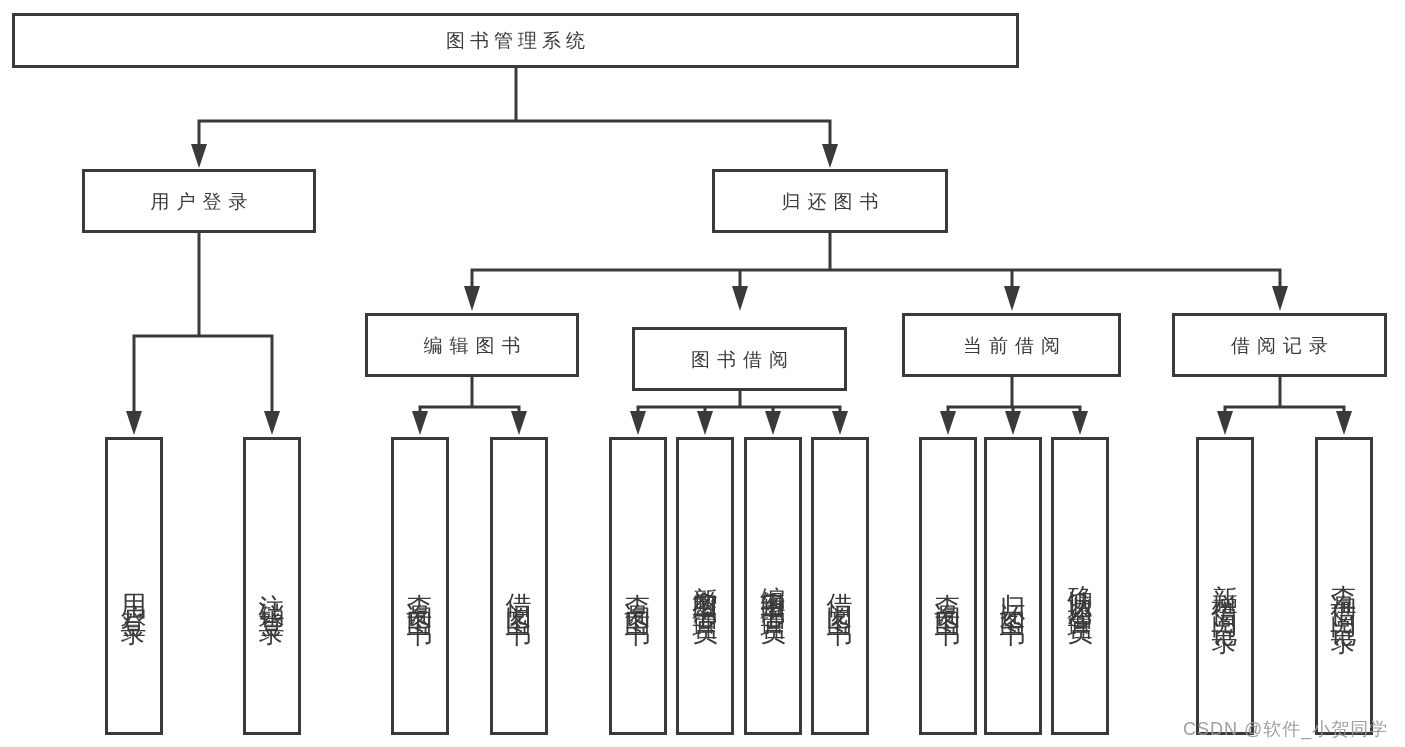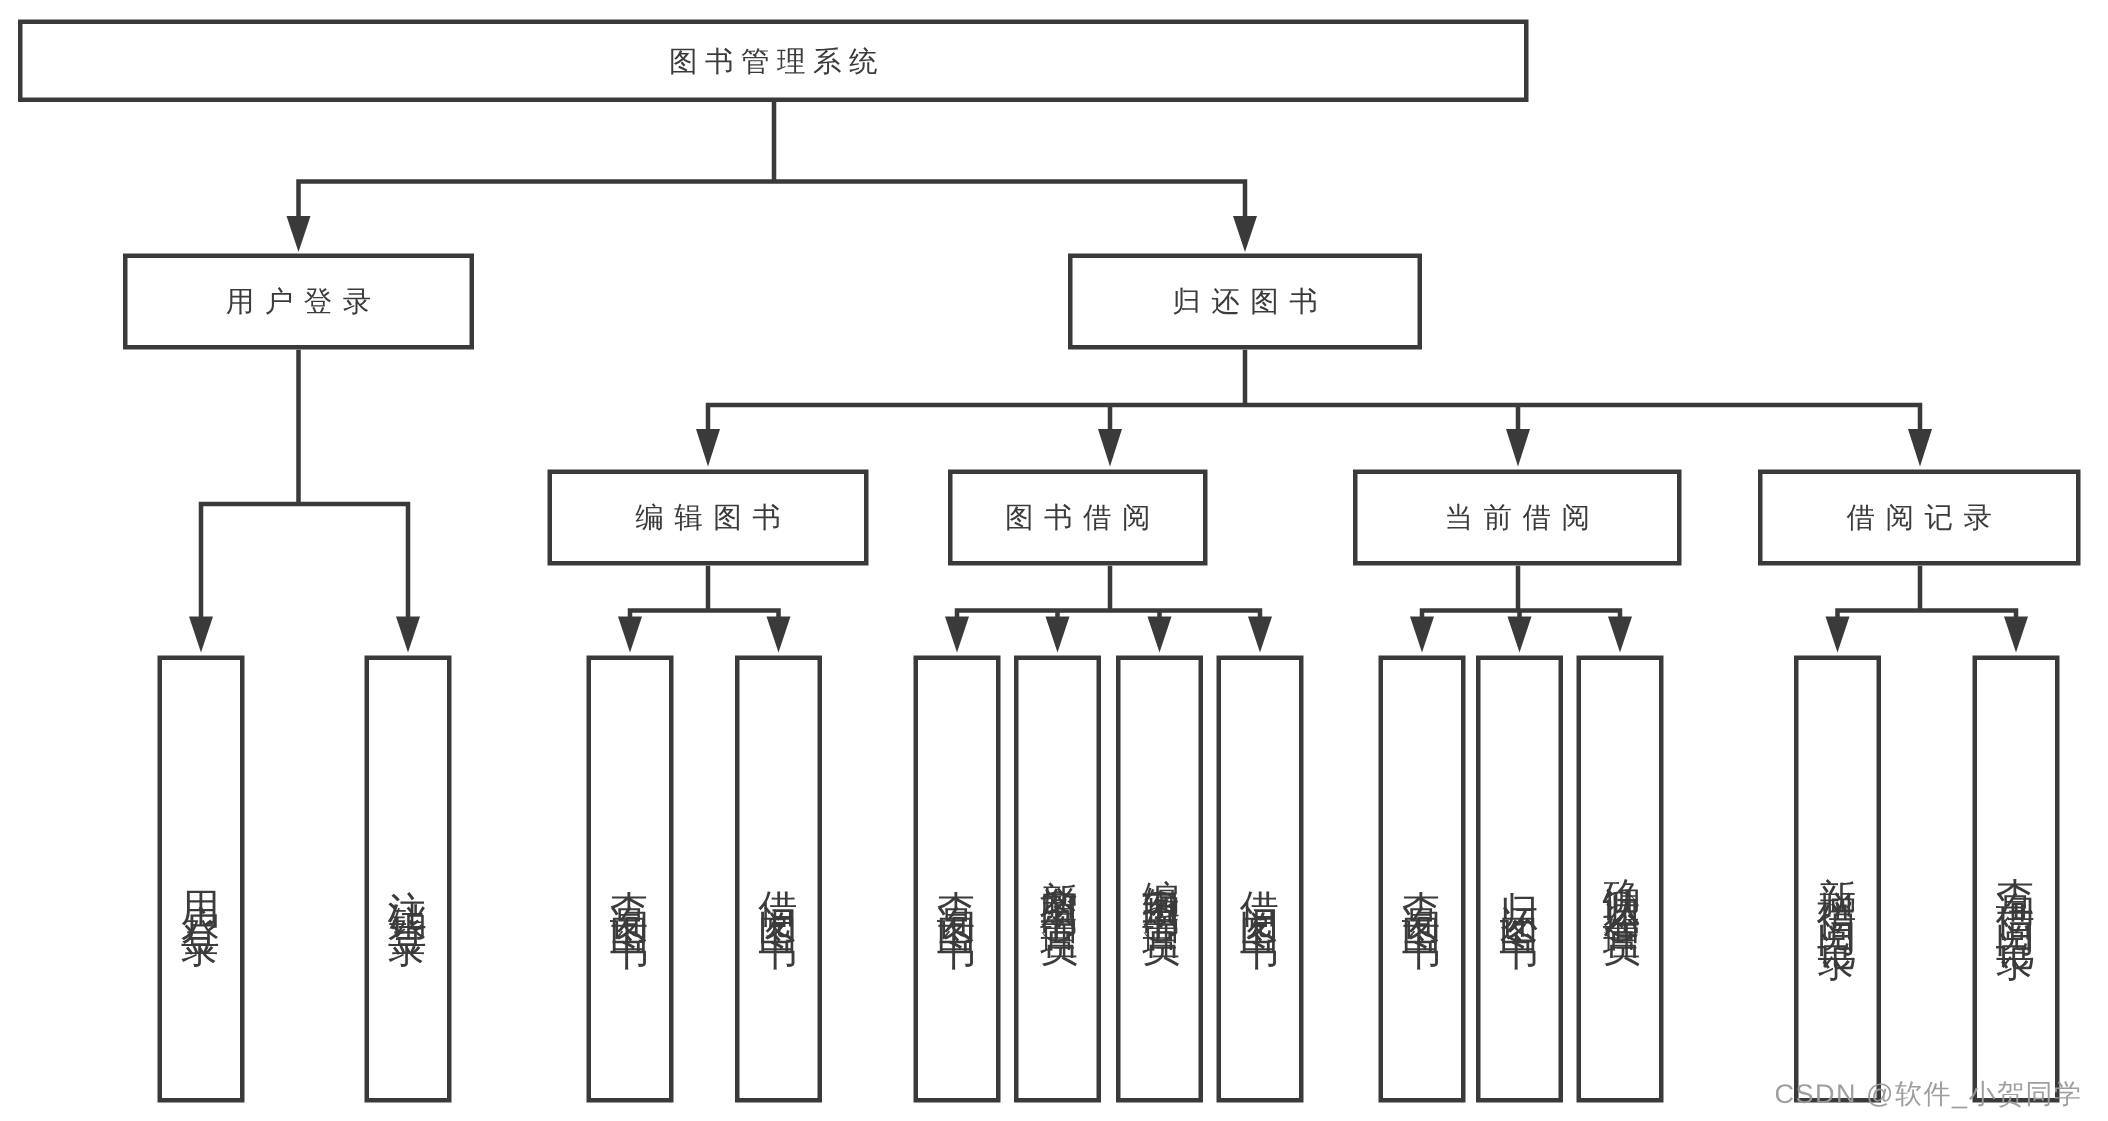--- a/index.html
+++ b/index.html
@@ -112,21 +112,21 @@
   <div class="box" style="left:82px;top:169px;width:234px;height:64px;">
     <span class="hlabel">用户登录</span>
   </div>
   <div class="box" style="left:712px;top:169px;width:236px;height:64px;">
     <span class="hlabel">归还图书</span>
   </div>
 
   <div class="box" style="left:365px;top:313px;width:214px;height:64px;">
     <span class="hlabel">编辑图书</span>
   </div>
-  <div class="box" style="left:632px;top:313px;width:173px;height:64px;">
+  <div class="box" style="left:632px;top:327px;width:215px;height:64px;">
     <span class="hlabel">图书借阅</span>
   </div>
   <div class="box" style="left:902px;top:313px;width:219px;height:64px;text-align:right;">
     <span class="hlabel">当前借阅</span>
   </div>
   <div class="box" style="left:1172px;top:313px;width:215px;height:64px;">
     <span class="hlabel">借阅记录</span>
   </div>
 
   <div class="box leaf" style="left:105px;">

